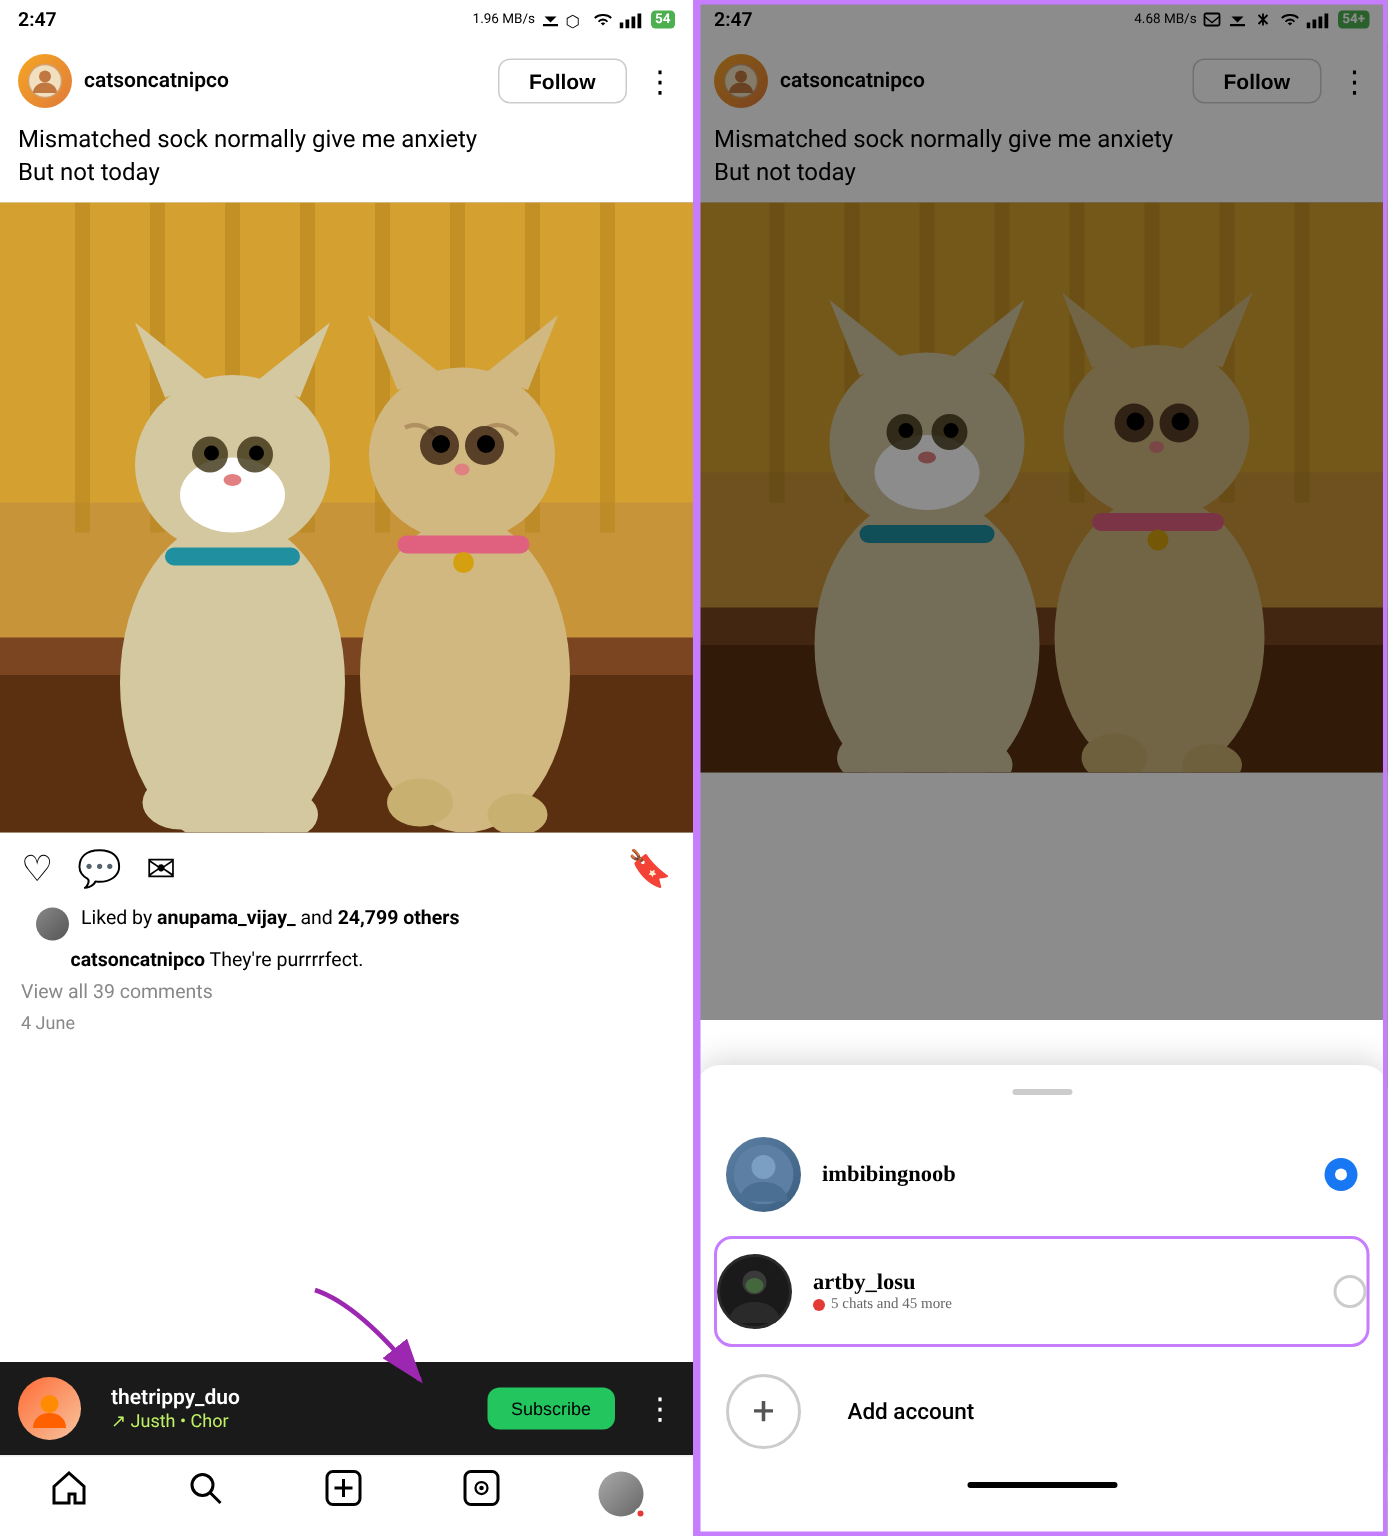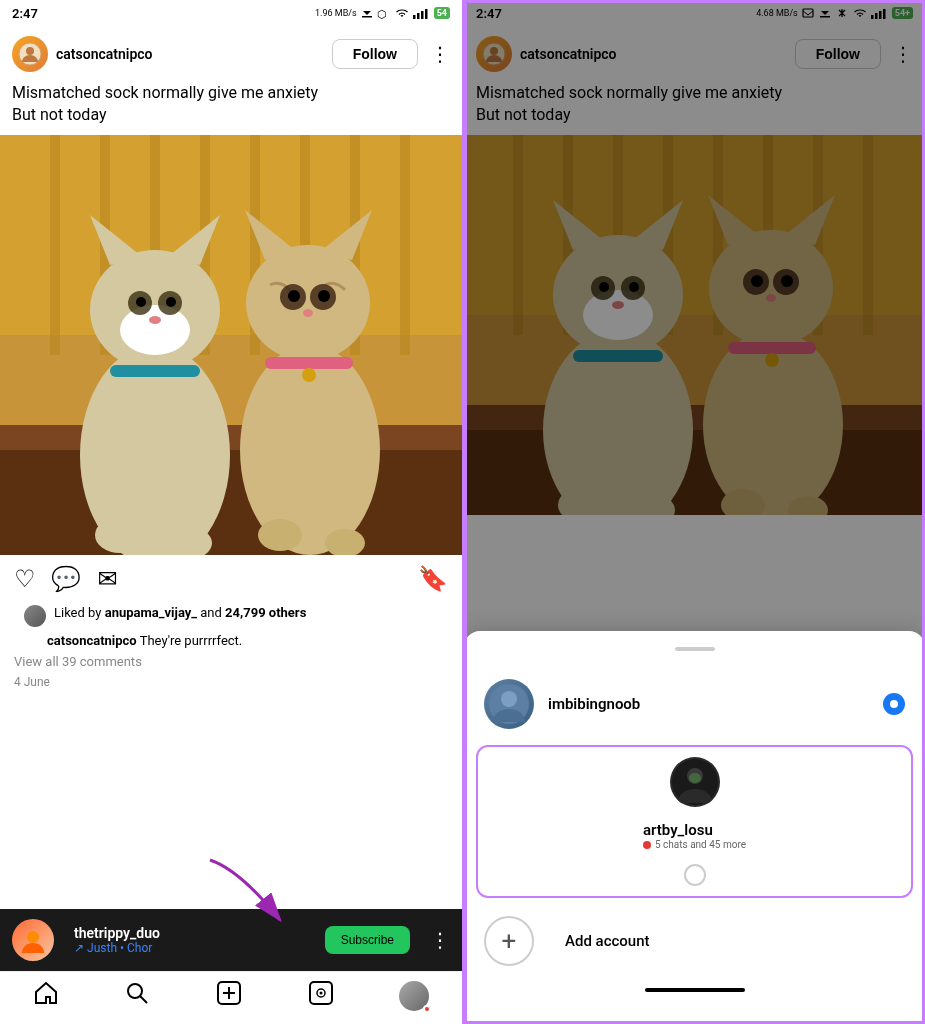--- a/index.html
+++ b/index.html
@@ -217,21 +217,21 @@
     .sug-text {
       flex: 1;
     }
     .sug-name {
       font-size: 14px;
       font-weight: 600;
       color: #fff;
     }
     .sug-sub {
       font-size: 12px;
-      color: #3b82f6;
+      color: #bef264;
       display: flex;
       align-items: flex-start;
       gap: 4px;
     }
     .subscribe-btn {
       background: #22c55e;
       border: none;
       border-radius: 8px;
       padding: 7px 16px;
       font-size: 12px;
@@ -305,27 +305,27 @@
       background: #ccc;
       border-radius: 2px;
       margin: 0 auto 16px;
     }
     .account-item {
       display: flex;
       align-items: center;
       padding: 12px 20px;
       gap: 14px;
       cursor: pointer;
+      font-family: Liberation Serif, serif;
     }
     .account-item.highlighted {
       border: 2px solid #c77dff;
       border-radius: 12px;
       margin: 4px 12px;
-      padding: 10px 16px;
-      flex-direction: column;
+      padding: 10px 0;
     }
     .acc-avatar {
       width: 50px;
       height: 50px;
       border-radius: 50%;
       overflow: hidden;
       flex-shrink: 0;
     }
     .acc-avatar.imbib {
       background: linear-gradient(135deg, #5c7fa3, #3a5f80);

